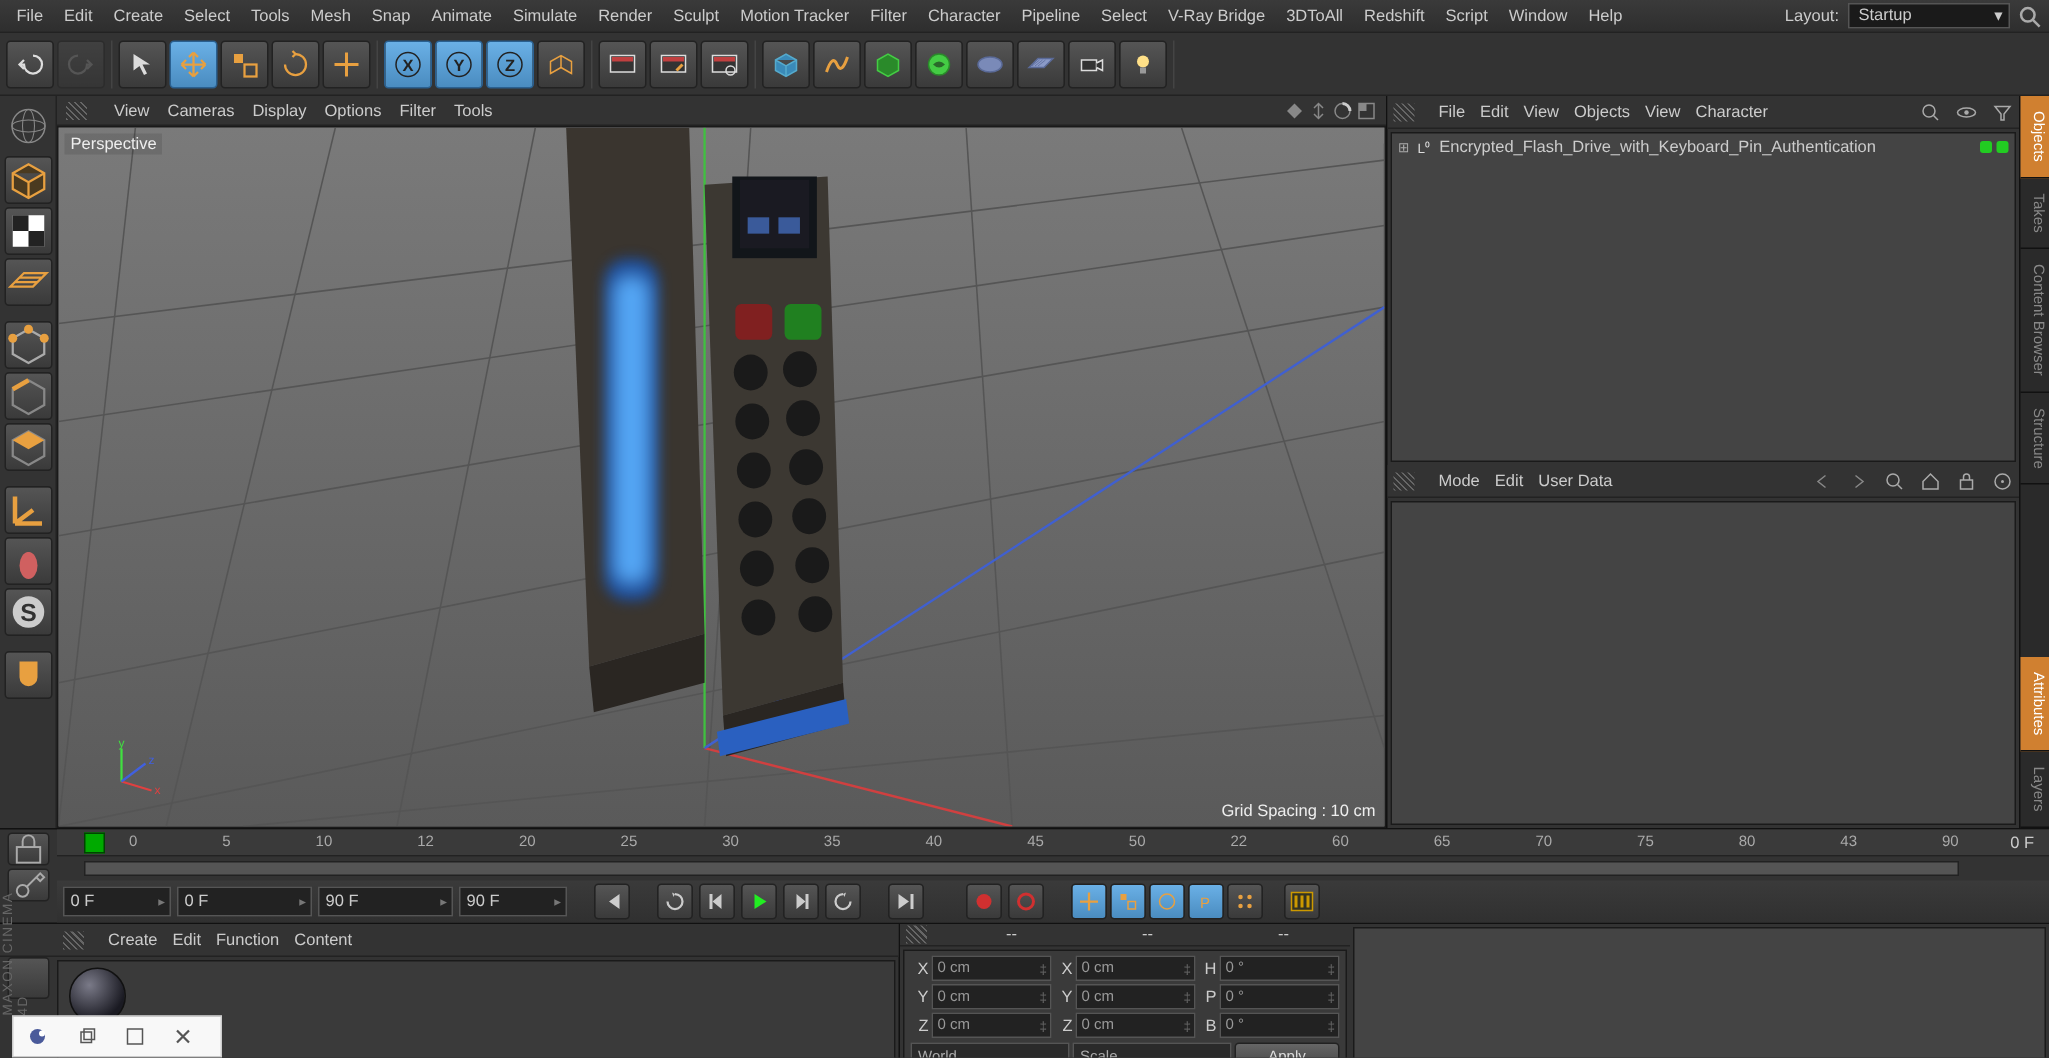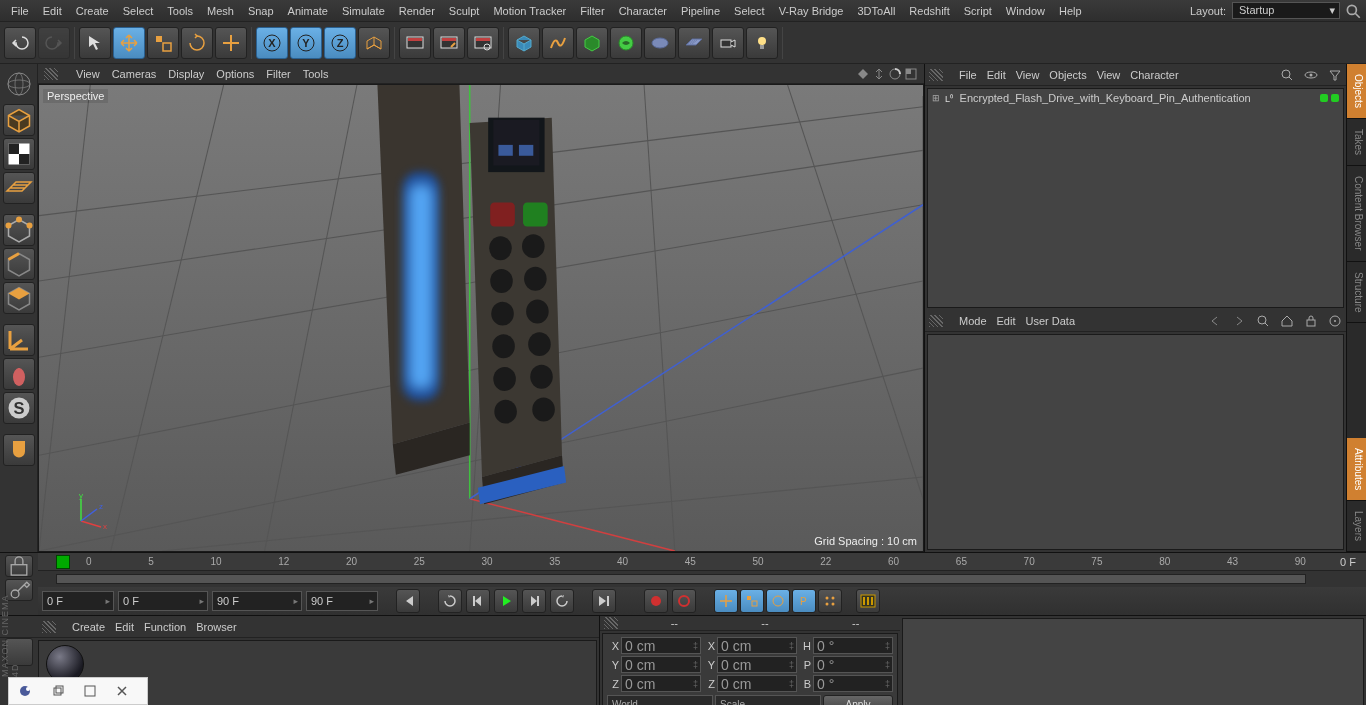--- a/index.html
+++ b/index.html
@@ -83,21 +83,21 @@
 .mat-body { flex:1; background:#3a3a3a; padding:4px; display:flex; align-items:flex-start; gap:6px; border: 1px solid #1a1a1a; margin:2px 2px 2px 38px;}
 .mat-swatch { width:44px; display:flex; flex-direction:column; align-items:center; gap:2px;}
 .mat-ball { width:38px; height:38px; border-radius:50%; background: radial-gradient(circle at 35% 30%, #7a7a88, #1a1a22 70%); border:1px solid #111;}
 .mat-label { font-size:10px; color:#ccc; overflow:hidden; white-space:nowrap; width:44px;}
 .bot-left-tools-col { width:38px; position:absolute; left:0; display:flex; flex-direction:column; align-items:center; gap:2px; padding-top:22px;}
 
 .coord-panel { width:300px; display:flex; flex-direction:column;}
 .coord-body { flex:1; background:#3a3a3a; border:1px solid #1a1a1a; margin:2px; padding:2px;}
 .coord-row { display:flex; gap:2px; padding:1px 2px; align-items:center;}
 .coord-row .lbl { width:12px; text-align:right; font-size:11px;}
-.coord-in { flex:1; height:17px; background:#222; border:1px solid #555; font-size:14px; padding:0 3px; color:#999; position:relative; display:flex; align-items:center;}
+.coord-in { flex:1; height:17px; background:#222; border:1px solid #555; font-size:10px; padding:0 3px; color:#999; position:relative; display:flex; align-items:center;}
 .coord-in::after { content:"‡"; position:absolute; right:2px; color:#666; font-size:9px;}
 .coord-footer { display:flex; gap:2px; padding:2px;}
 .coord-select { flex:1; height:18px; background:#2a2a2a; border:1px solid #555; color:#aaa; font-size:10px; padding:0 4px; display:flex; align-items:center;}
 .apply-btn { width:70px; height:18px; background: linear-gradient(#666,#444); border:1px solid #222; color:#ddd; font-size:10px; display:flex; align-items:center; justify-content:center; border-radius:3px;}
 
 .right-bottom-fill { flex:1; background:#444; border:1px solid #1a1a1a; margin:2px;}
 
 
 .taskbar-win { position:absolute; bottom:0; left:8px; width:140px; height:28px; background:#f8f8f8; display:flex; align-items:center; gap:18px; padding:0 10px; border:1px solid #ccc;}
 .taskbar-win .w-icon { width:14px; height:14px; }
@@ -686,21 +686,21 @@
 <div class="bottom-panels">
   <div class="material-panel" style="position:relative">
     <div class="bot-left-tools-col">
       <div class="left-btn" style="width:28px;height:28px"></div>
     </div>
     <div class="panel-menu" style="padding-left:42px">
       <div class="viewport-grip"></div>
       <span>Create</span>
       <span>Edit</span>
       <span>Function</span>
-      <span>Browser</span>
+      <span>Content</span>
     </div>
     <div class="mat-body">
       <div class="mat-swatch">
         <div class="mat-ball"></div>
         <div class="mat-label">Secure_!</div>
       </div>
     </div>
   </div>
   <div class="coord-panel">
     <div class="panel-menu">

